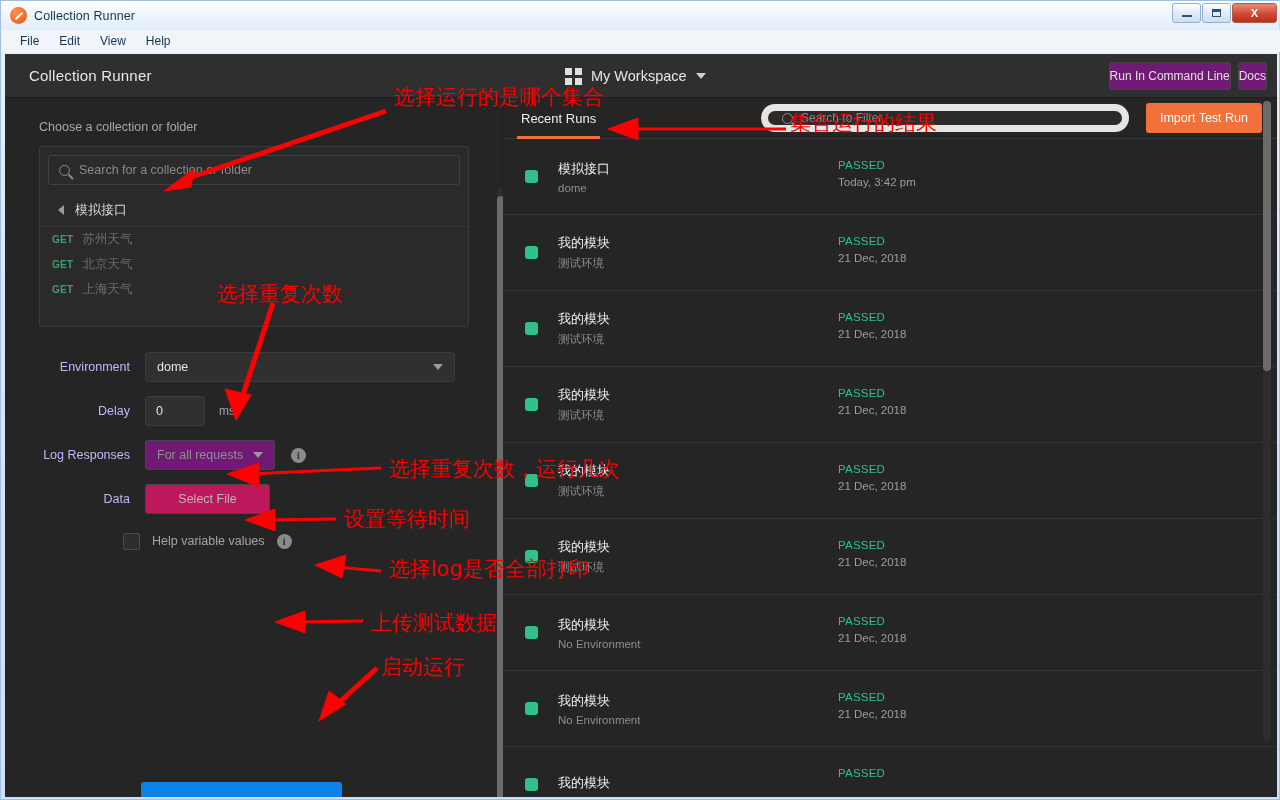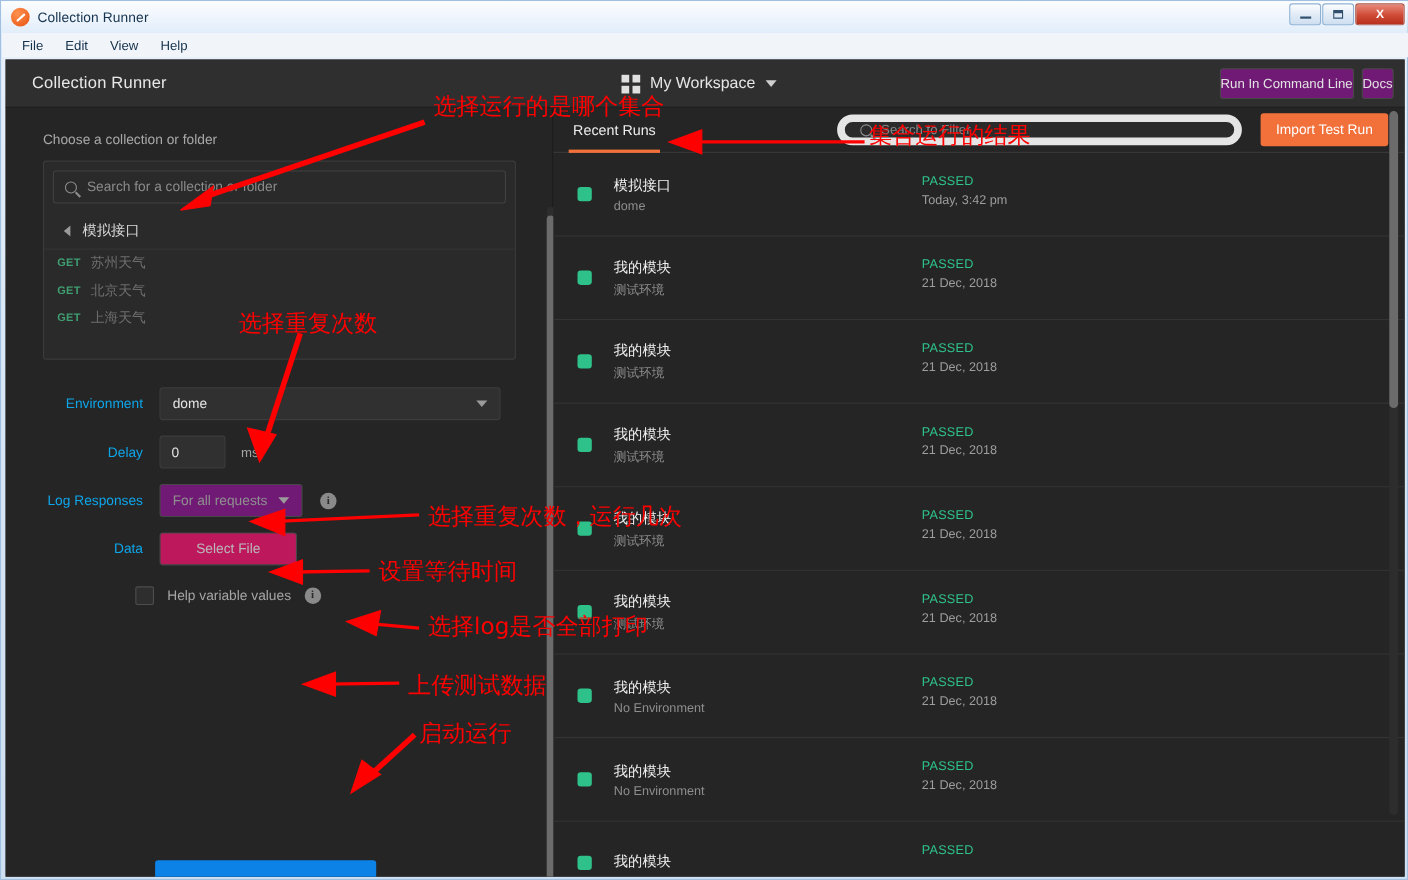--- a/index.html
+++ b/index.html
@@ -119,21 +119,21 @@
   }
   .tri-left { width:0;height:0;border-top:5px solid transparent;border-bottom:5px solid transparent;border-right:6px solid #9a9a9a;}
   .coll-head-name { font-size:13px; color:#d8d8d8; }
   .req-row { height:25px; display:flex; align-items:center; padding-left:12px; gap:9px; }
   .verb { font-size:10px; color:#3f9e72; font-weight:bold; letter-spacing:.3px; }
   .req-name { font-size:12.5px; color:#6e6e6e; }
 
   
   .form { margin-top:18px; }
   .frow { display:flex; align-items:center; height:44px; }
-  .flabel { width:140px; text-align:right; padding-right:15px; font-size:12.5px; color:#0ea5e9; }
+  .flabel { width:140px; text-align:right; padding-right:15px; font-size:12.5px; color:#c4b5fd; }
   .select {
     width:310px; height:30px; background:#303030; border:1px solid #3c3c3c; border-radius:3px;
     display:flex; align-items:center; padding:0 11px; color:#e4e4e4; font-size:12.5px;
     position:relative;
   }
   .select .dd { position:absolute; right:11px; width:0;height:0;
     border-left:5px solid transparent;border-right:5px solid transparent;border-top:6px solid #9b9b9b;}
   .numfield {
     width:60px; height:30px; background:#303030; border:1px solid #3c3c3c; border-radius:3px;
     display:flex; align-items:center; padding:0 10px; color:#e4e4e4; font-size:12.5px;

